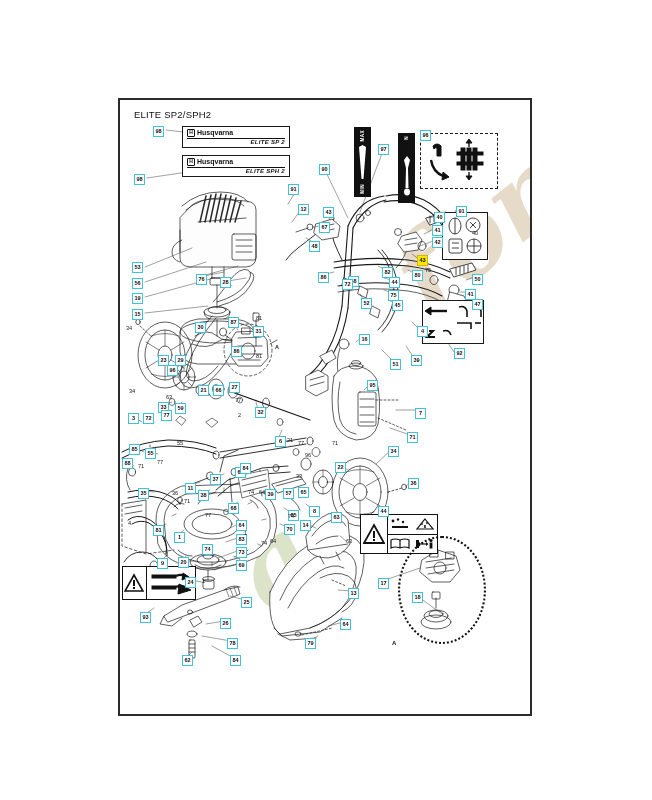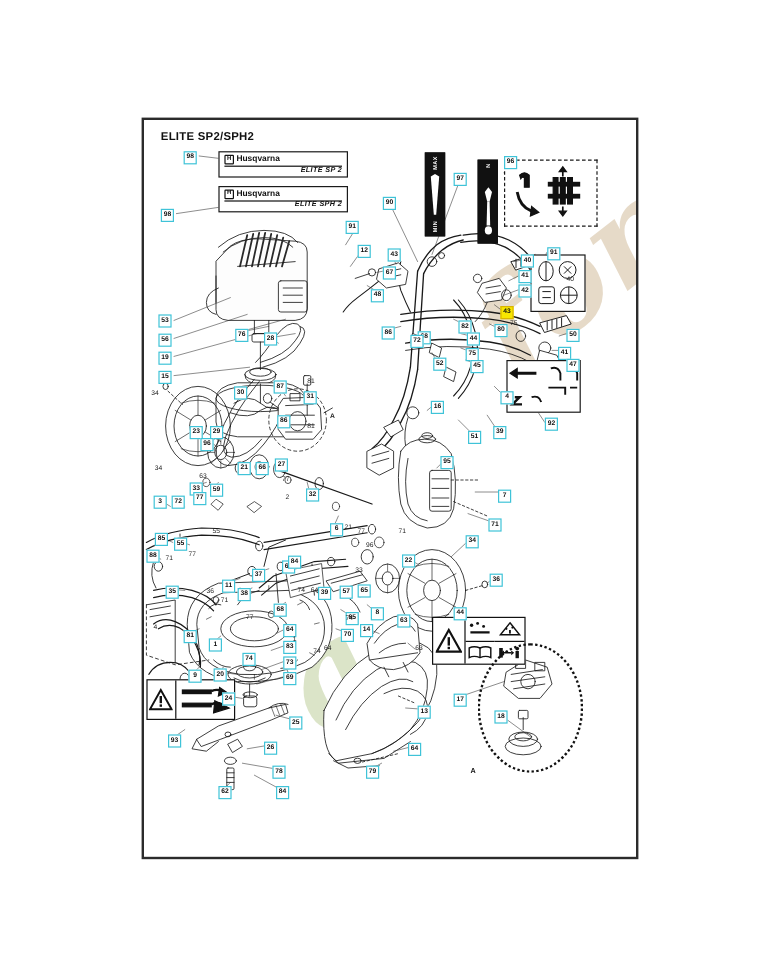--- a/index.html
+++ b/index.html
@@ -29,21 +29,21 @@
     white-space:nowrap;
   }
   .wm-tan{color:rgba(196,166,123,0.42);}
   .wm-green{color:rgba(150,175,95,0.34);}
   .wm1{font-size:104px;left:268px;top:74px;transform:rotate(-38deg);}
   .wm2{font-size:112px;left:118px;top:396px;transform:rotate(-37deg);}
 
   
   #title{
     position:absolute;left:14px;top:9px;
-    font-size:9.5px;font-weight:700;letter-spacing:.2px;color:#111;
+    font-size:9.5px;font-weight:400;letter-spacing:.2px;color:#111;
   }
 
   
   #art{position:absolute;left:0;top:0;width:410px;height:614px;}
 
   
   .co{
     position:absolute;
     background:#ffffff;
     border:1.4px solid #3fc3d8;

